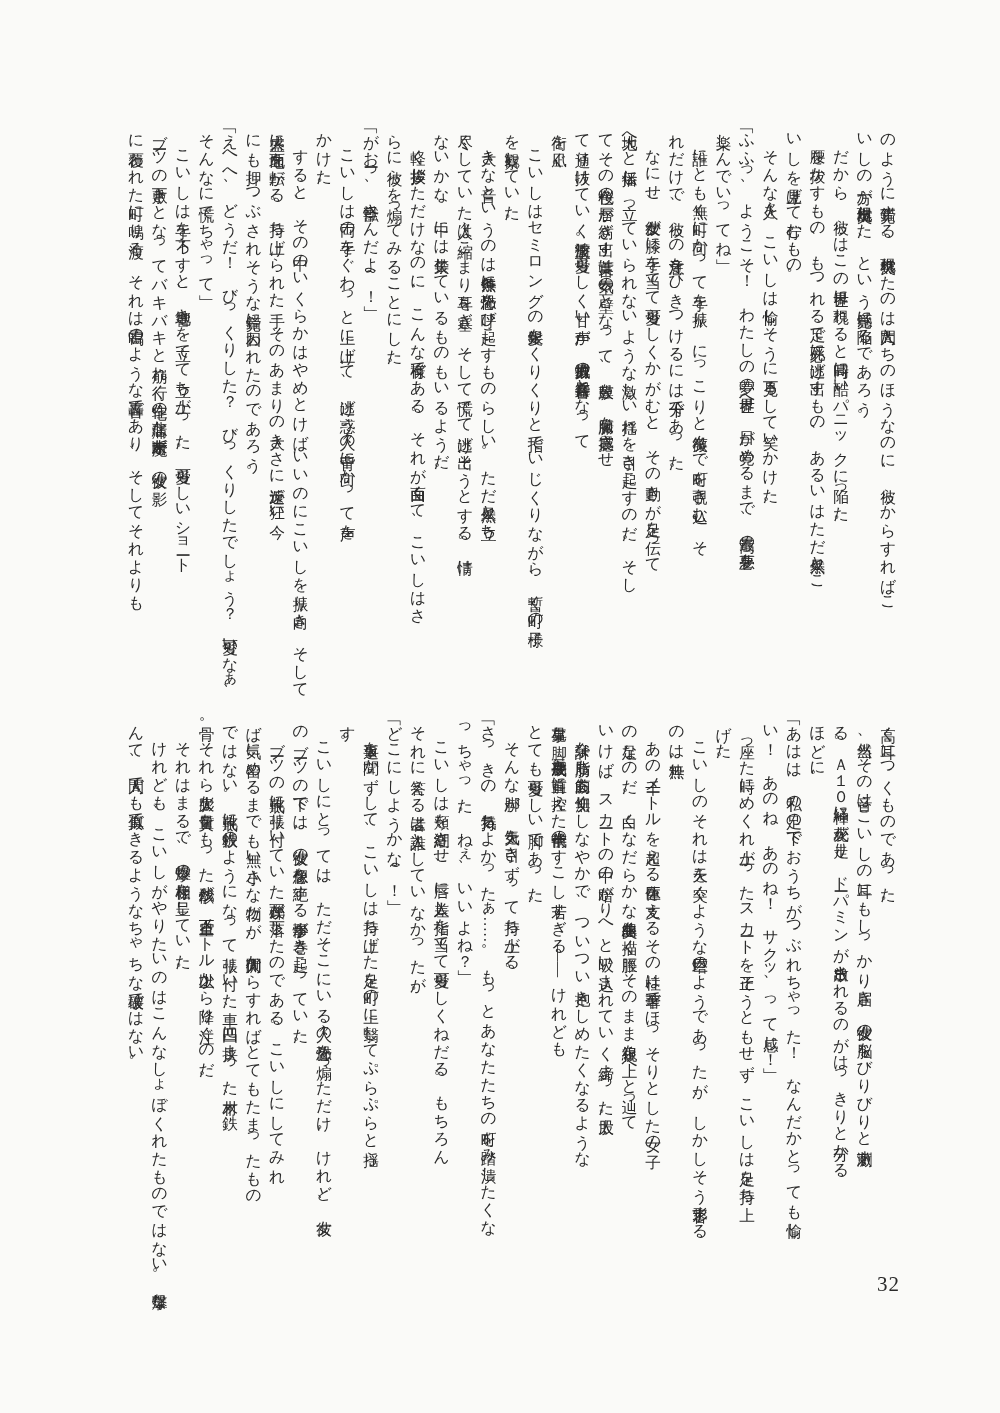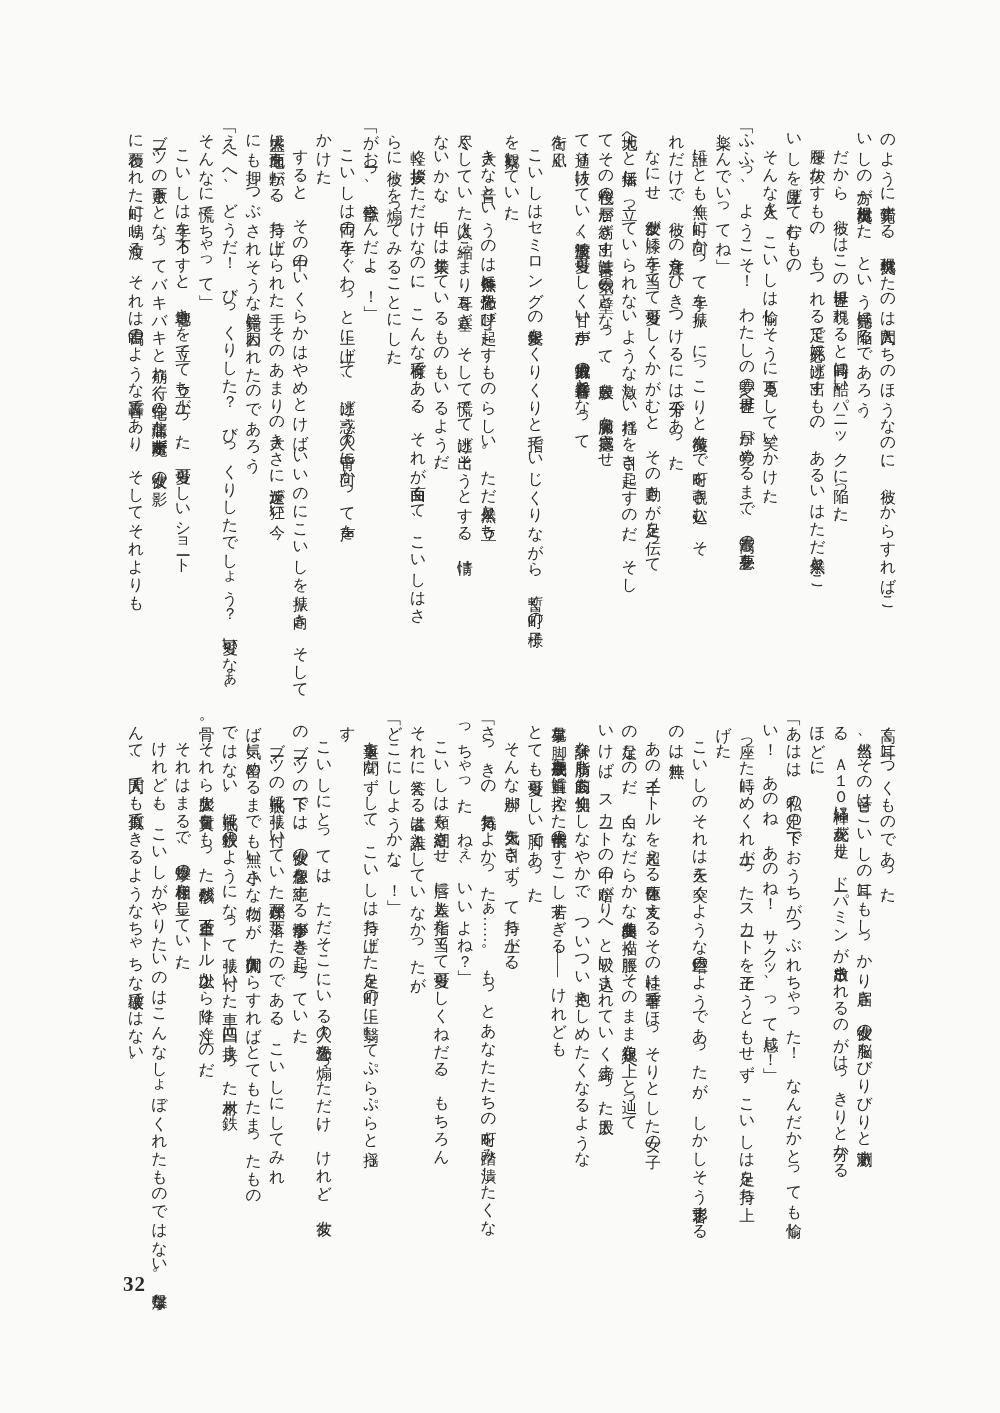--- a/index.html
+++ b/index.html
@@ -35,24 +35,23 @@
   .vblock.top { top: 123px; }
   .vblock.bottom { top: 715px; }
   .vblock .line {
     white-space: nowrap; 
   }
   .page-number {
     position: absolute;
     right: 100px;
     width: 777px;
     top: 1272px;
-    text-align: left;
+    text-align: right;
     font-size: 21px;
     letter-spacing: 1px;
-    font-weight: bold;
   }
 </style>
 </head>
 <body>
 
 <div class="page">
   <div class="vblock top">
       <div class="line">のように錯覚する。突然現れたのは人間たちのほうなのに、彼らからすればこ</div>
       <div class="line">いしの方が突然出現した、という感覚に陥るであろう。</div>
       <div class="line">　だから、彼らはこの世界に現れると同時に酷いパニックに陥った。</div>

